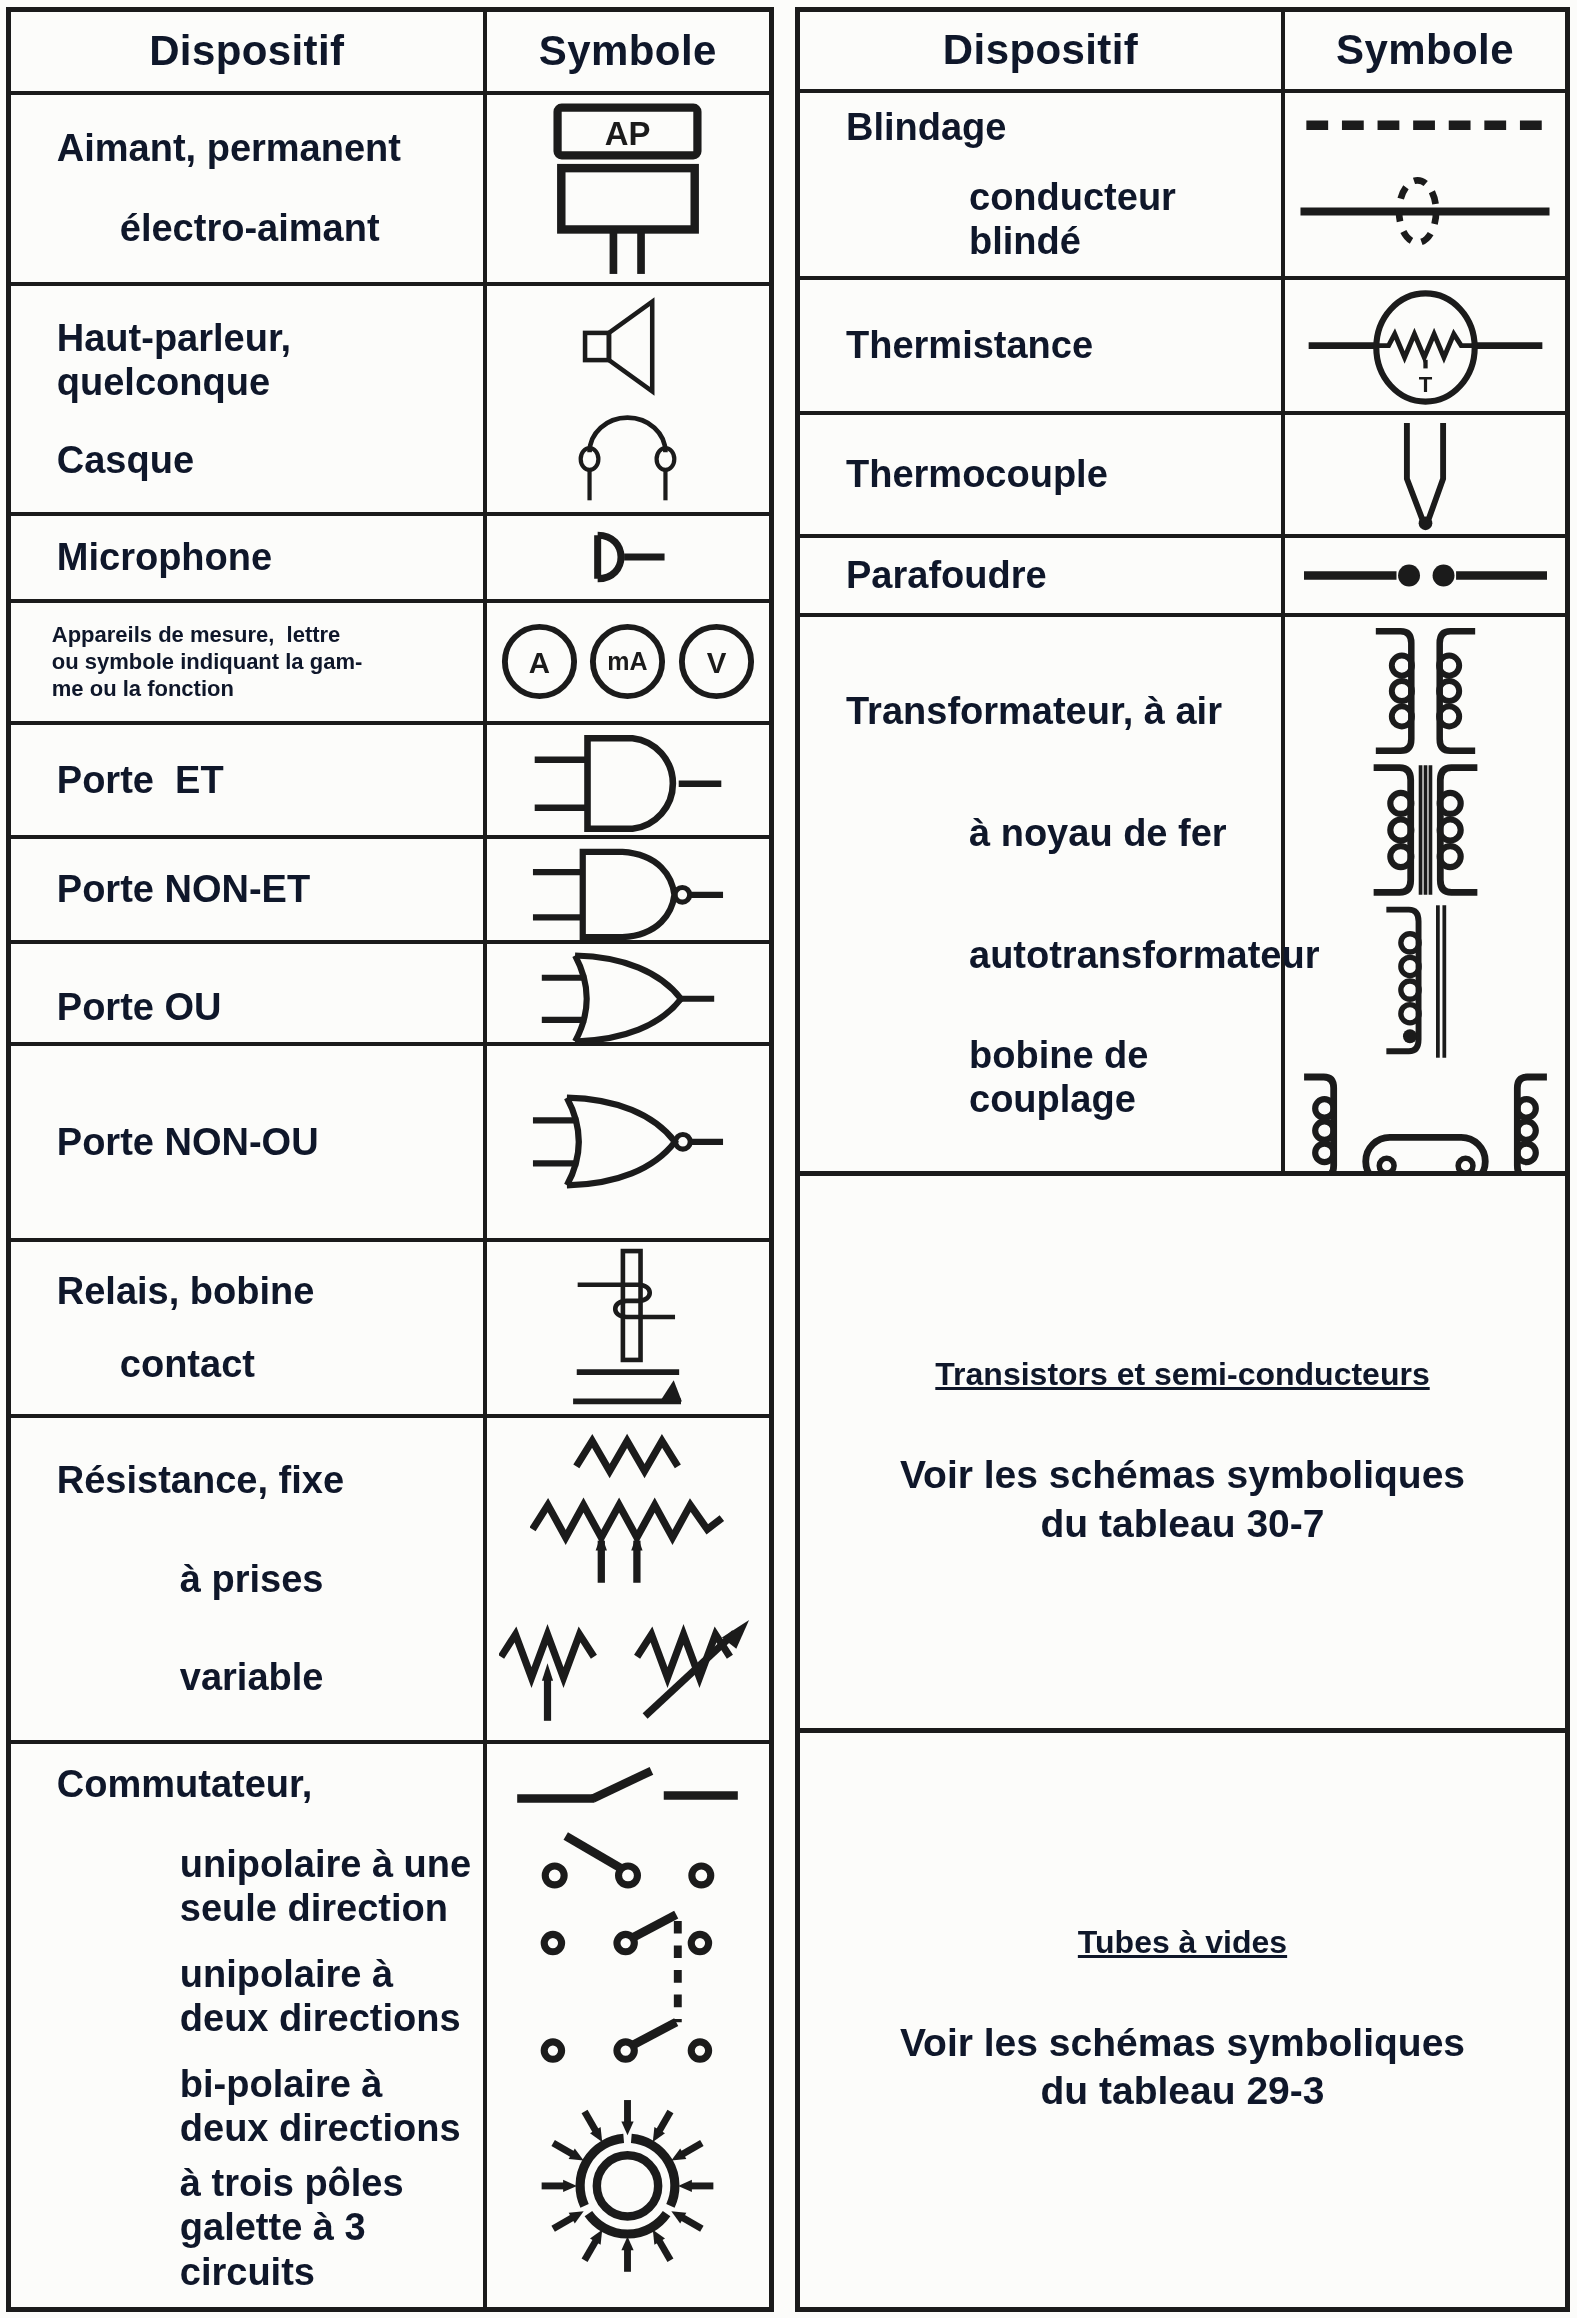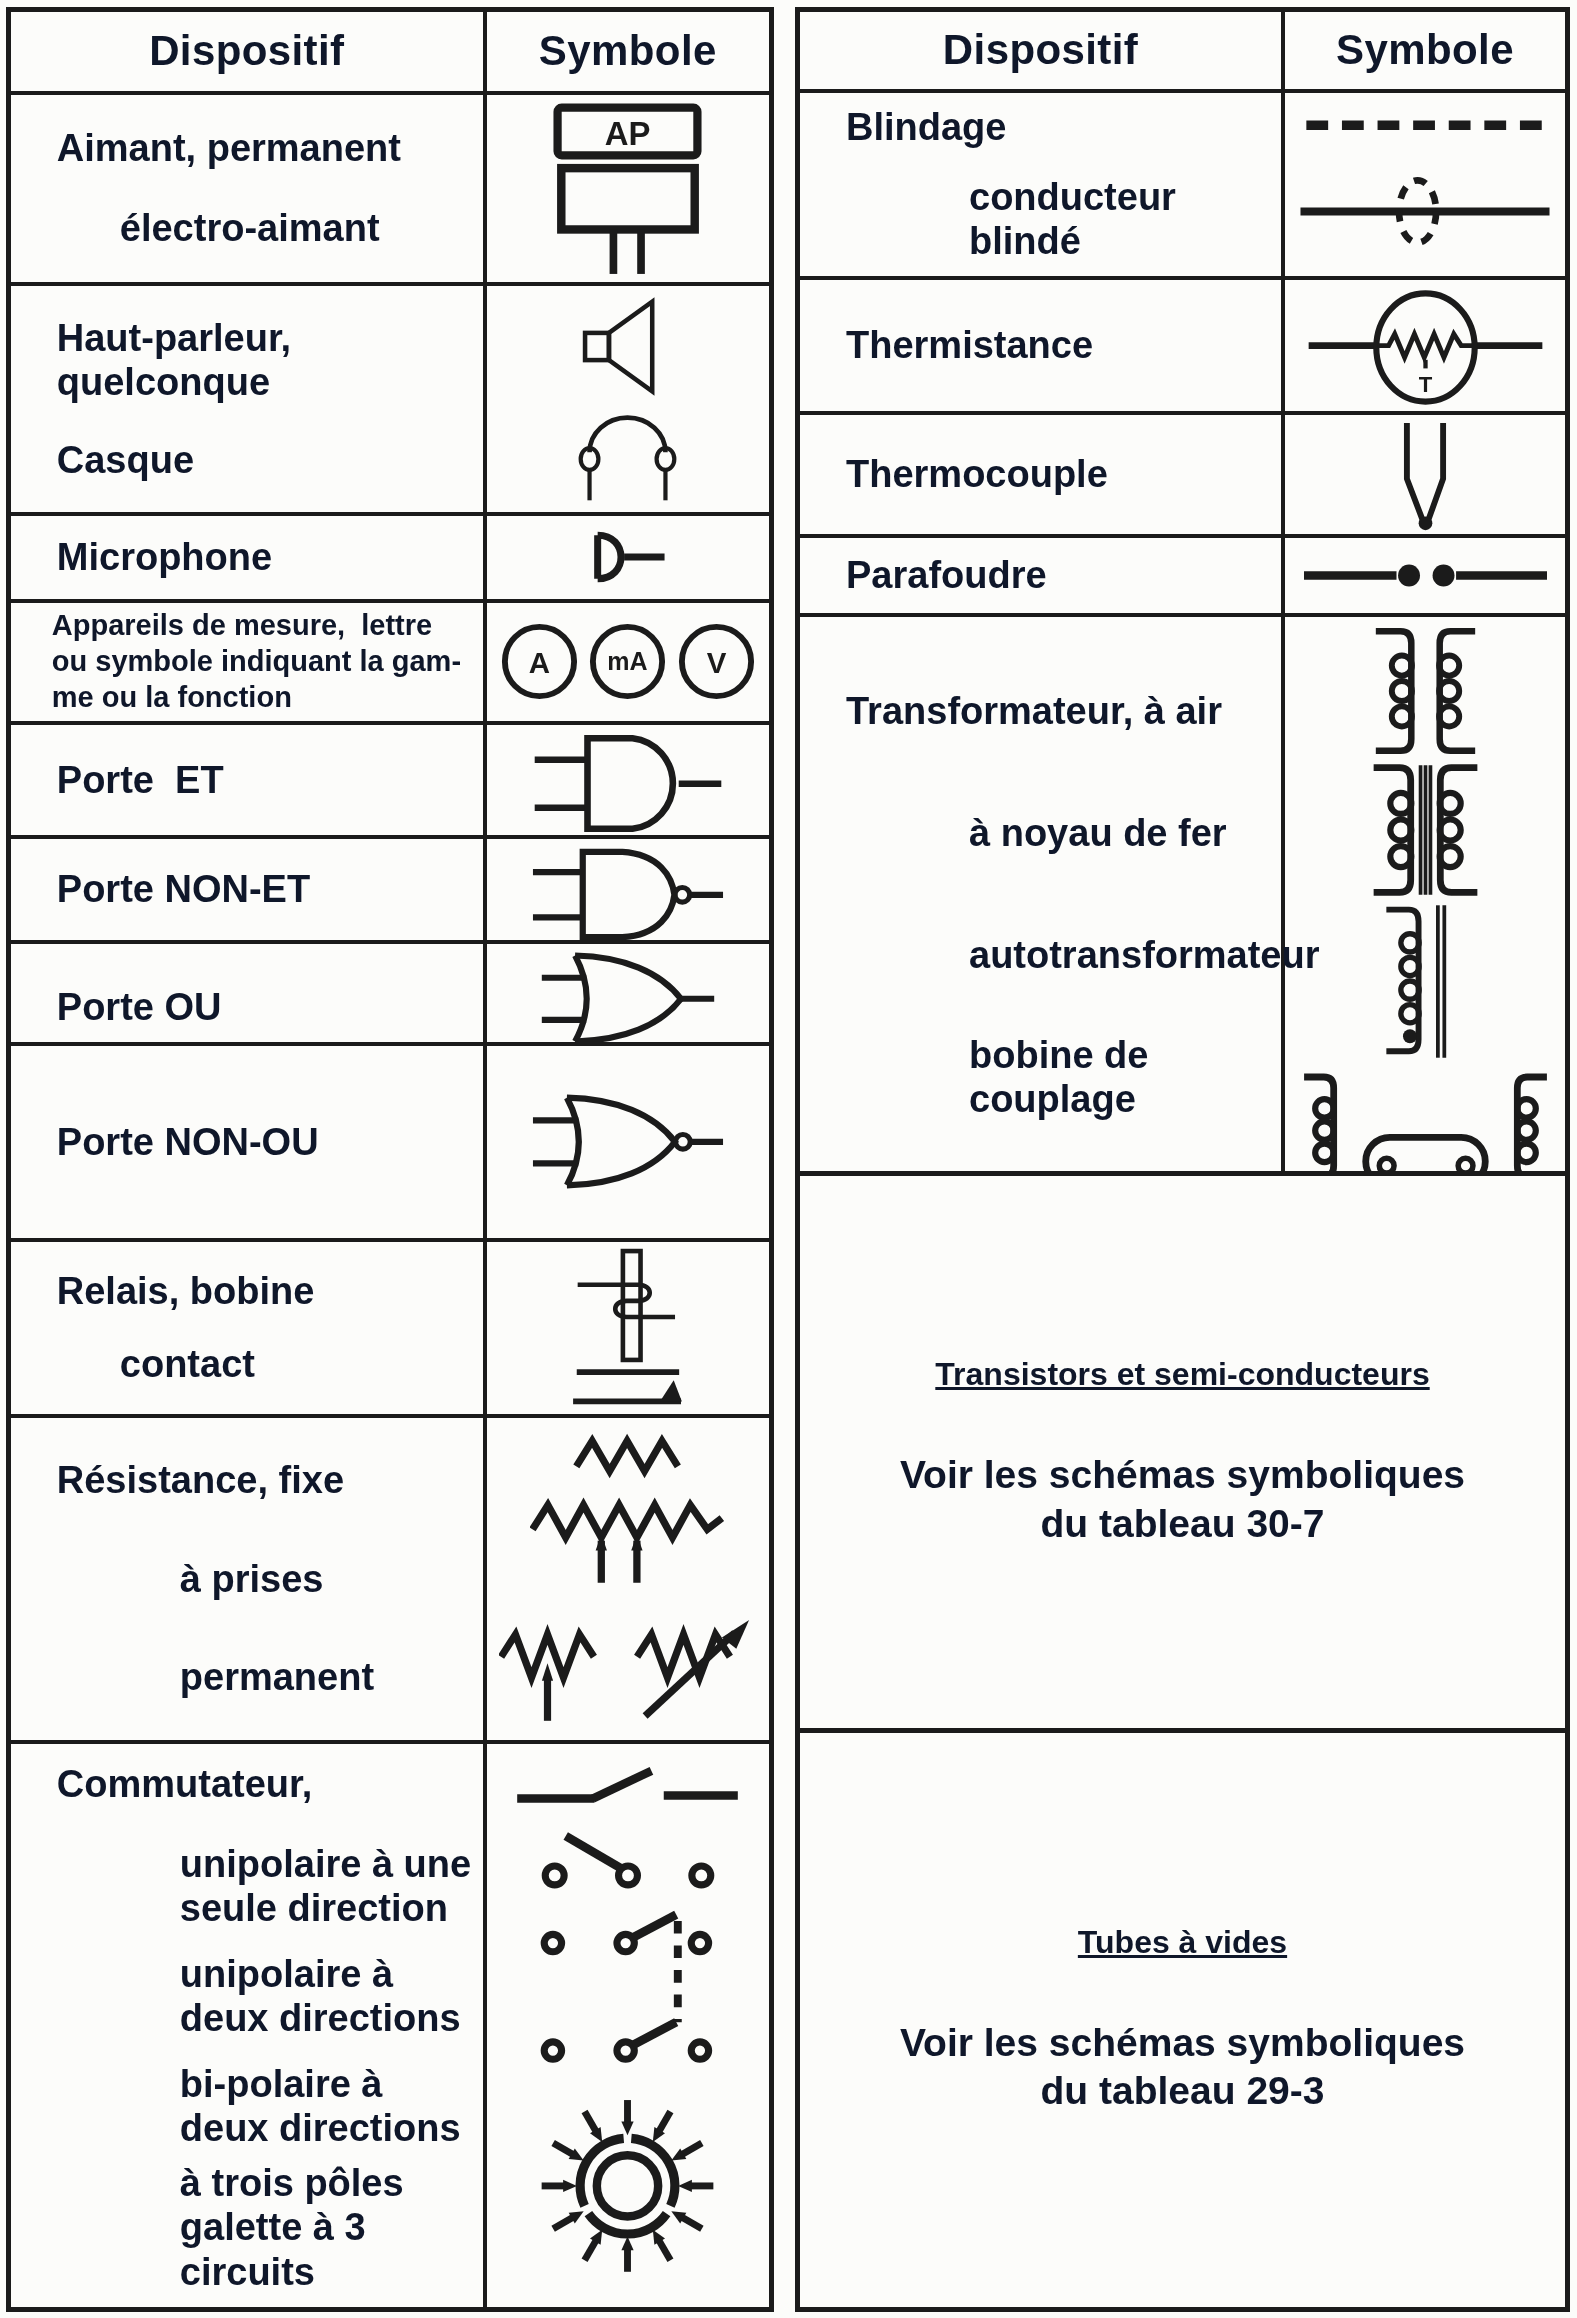--- a/index.html
+++ b/index.html
@@ -18,21 +18,21 @@
   .row{display:flex; border-top:4.1px solid #1b1b1b; box-sizing:border-box; min-height:0;}
   .row:first-child{border-top:none;}
   .dev{width:476px; box-sizing:border-box; border-right:4.1px solid #1b1b1b;
        display:flex; flex-direction:column; justify-content:space-around;
        padding:13px 11.5px 13px 46px;}
   .rtbl .dev{width:485px;}
   .sym{flex:1; display:flex; flex-direction:column; align-items:center; justify-content:space-around; padding:6.6px 5px;}
   .hdr-cell{align-items:center; justify-content:center; padding:0; text-align:center;}
   .hdr-txt{font-size:42px; letter-spacing:0.4px;}
   .lbl{font-size:38px; line-height:1.16; white-space:pre-wrap;}
-  .small .lbl{font-size:29px; line-height:1.24; white-space:pre-wrap;}
+  .small .lbl{font-size:22px; line-height:1.24; white-space:pre-wrap;}
   .ind1{padding-left:63px;}
   .ind2{padding-left:123px;}
   .blk{display:block;}
   .note-title{font-size:32px; margin-bottom:58px;text-decoration:underline;}
   .note-line{font-size:39px; line-height:1.25;}
   svg.icon{stroke:#1b1b1b; fill:none; stroke-linejoin:miter; stroke-linecap:butt; flex:none;}
   svg.icon .fill{fill:#1b1b1b; stroke:none;}
   svg.icon text{fill:#1b1b1b; stroke:none; font-family:"Liberation Sans",sans-serif; font-weight:700;}
   .subrow{display:flex; flex-direction:column; justify-content:center; flex:1;}
 </style>
@@ -202,21 +202,21 @@
           <line x1="6" y1="84" x2="242" y2="84" stroke-width="13"></line>
           <polygon class="fill" points="196,84 244,84 226,38"></polygon>
         </svg>
       </div>
     </div>
 
     <div class="row" style="height:326px">
       <div class="dev">
         <span class="lbl">Résistance, fixe</span>
         <span class="lbl ind2">à prises</span>
-        <span class="lbl ind2">permanent</span>
+        <span class="lbl ind2">variable</span>
       </div>
       <div class="sym">
         <svg class="icon" width="109" height="46" viewBox="0 0 135 58">
           <polyline points="3,42 23,10 45,48 67,10 89,48 111,10 131,42" stroke-width="9"></polyline>
         </svg>
         <svg class="icon" width="196" height="89" viewBox="0 0 240 110">
           <polyline points="2,40 21,10 43,50 65,10 87,50 109,10 131,50 153,10 175,50 197,10 218,40 236,26" stroke-width="9"></polyline>
           <line x1="87" y1="54" x2="87" y2="106" stroke-width="9"></line>
           <line x1="131" y1="54" x2="131" y2="106" stroke-width="9"></line>
           <polygon class="fill" points="80,66 94,66 87,46"></polygon>

